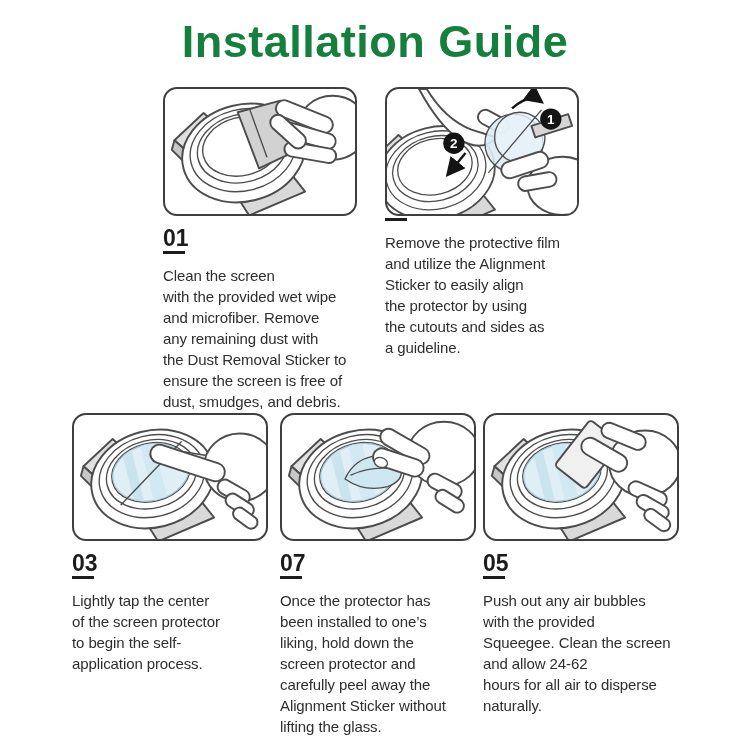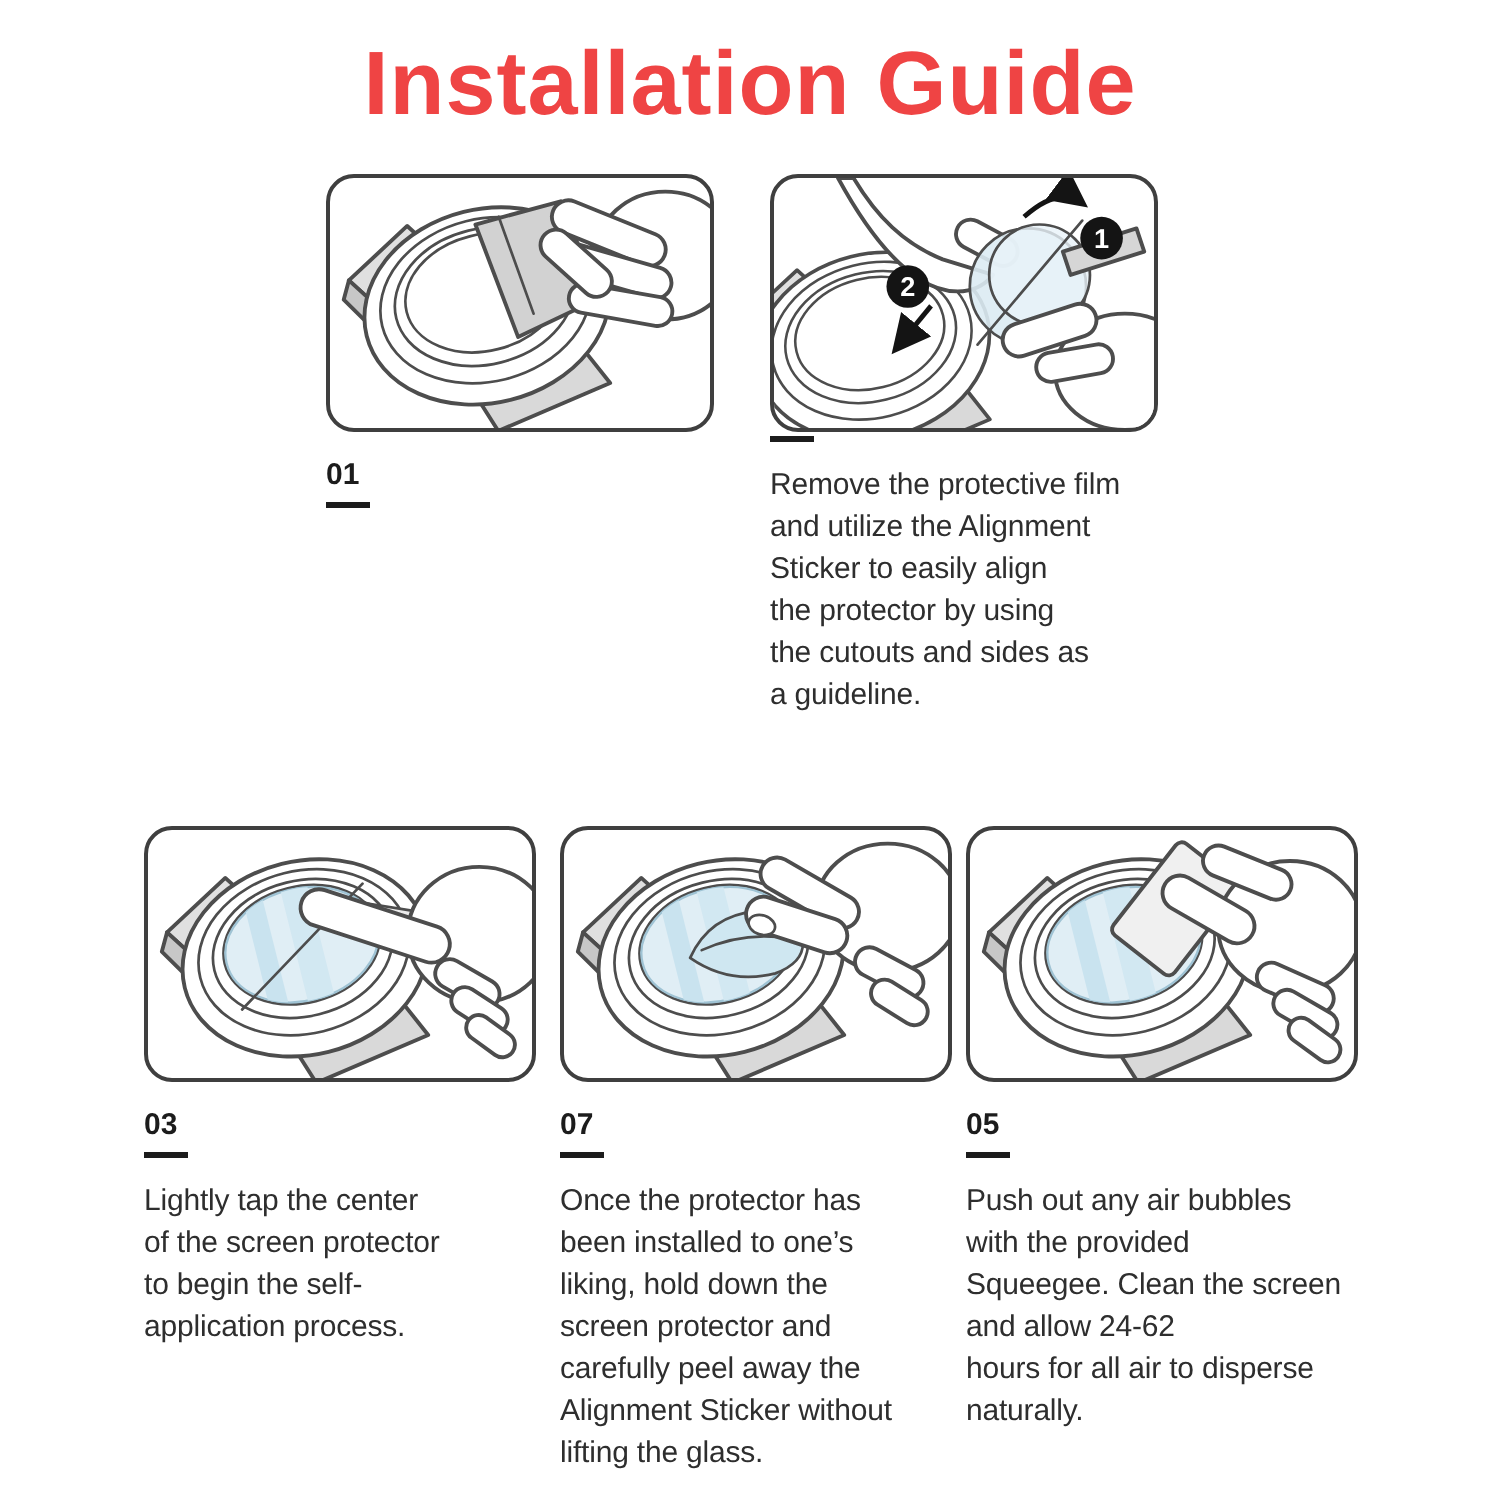--- a/index.html
+++ b/index.html
@@ -1,25 +1,25 @@
 <!DOCTYPE html>
 <html><head>
 <meta charset="utf-8">
 <style>
   html,body{margin:0;padding:0;background:#fff;}
   .page{position:relative;width:750px;height:750px;background:#ffffff;overflow:hidden;
         font-family:"Liberation Sans","DejaVu Sans",sans-serif;color:#2e2e2e;}
   .title{position:absolute;top:16px;left:0;width:750px;text-align:center;
-         font-size:45px;font-weight:700;color:#ef4444;letter-spacing:0.5px;}
+         font-size:45px;font-weight:700;color:#15803d;letter-spacing:0.5px;}
   .step{position:absolute;width:200px;}
   .panel{width:194px;height:129px;border:2px solid #3f3f3f;border-radius:14px;
          box-sizing:border-box;background:#fff;overflow:hidden;}
   .row2 .panel{width:196px;height:128px;}
   .panel svg{display:block;width:100%;height:100%;}
-  .num{margin-top:11px;font-size:15px;font-weight:700;color:#1c1c1c;line-height:22px;}
+  .num{margin-top:11px;font-size:23px;font-weight:700;color:#1c1c1c;line-height:22px;}
   .rule{width:22px;height:3px;background:#1c1c1c;margin-top:2px;}
   .desc{margin-top:11px;font-size:15px;line-height:21px;color:#2e2e2e;
         white-space:pre-line;letter-spacing:-0.1px;}
   
   #step1{left:163px;top:87px;}
   #step2{left:385px;top:87px;}
   #step3{left:72px;top:413px;}
   #step4{left:280px;top:413px;}
   #step5{left:483px;top:413px;}
   .ln{stroke:#4d4d4d;stroke-width:2;stroke-linejoin:round;stroke-linecap:round;}
@@ -73,20 +73,27 @@
           <ellipse cx="172" cy="40" rx="36" ry="33" fill="#ffffff" class="ln"></ellipse>
           <rect x="112" y="20" width="62" height="17" rx="8.5" fill="#ffffff" class="ln" transform="rotate(22 143 28)"></rect>
           <rect x="116" y="40" width="60" height="16" rx="8" fill="#ffffff" class="ln" transform="rotate(16 146 48)"></rect>
           <rect x="122" y="58" width="54" height="15" rx="7.5" fill="#ffffff" class="ln" transform="rotate(10 149 65)"></rect>
           <rect x="104" y="36" width="44" height="16" rx="8" fill="#ffffff" class="ln" transform="rotate(42 126 44)"></rect>
         </g>
       </svg>
     </div>
     <div class="num">01</div>
     <div class="rule"></div>
+    <div class="desc">Clean the screen
+with the provided wet wipe
+and microfiber. Remove
+any remaining dust with
+the Dust Removal Sticker to
+ensure the screen is free of
+dust, smudges, and debris.</div>
   </div>
 
   <div class="step" id="step2">
     <div class="panel">
       <svg viewBox="0 0 194 129">
         <use href="#watch-base" transform="translate(-26 24) scale(0.95)"></use>
         <g>
           <path d="M40 0 C52 20 66 34 86 42 L112 50 C102 62 86 60 74 52 C58 42 44 22 32 0 Z" fill="#ffffff" class="ln"></path>
           <rect x="92" y="26" width="34" height="15" rx="7.5" fill="#ffffff" class="ln" transform="rotate(28 109 33)"></rect>
         </g>

